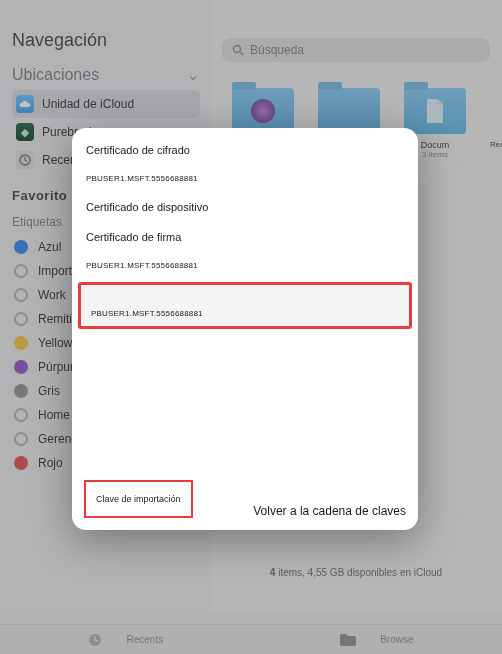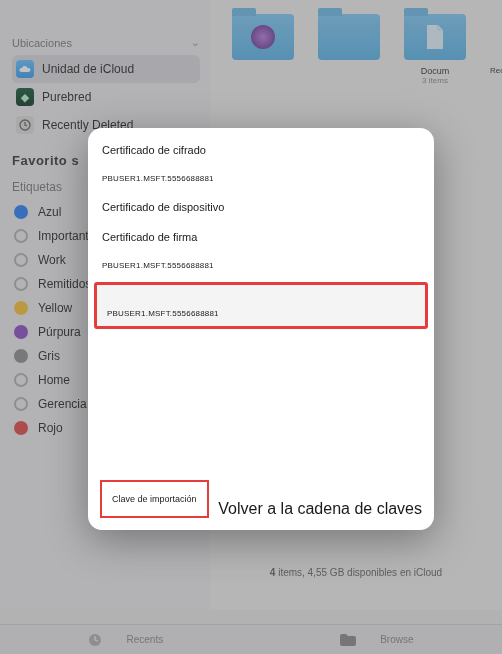--- a/index.html
+++ b/index.html
@@ -35,21 +35,21 @@
     position: absolute;
     left: 0; top: 0;
     width: 210px;
     height: 610px;
     padding: 30px 10px 10px 12px;
     background: #e9e8ed;
   }
   .nav-title { font-size:18px; font-weight:500; margin-bottom:14px; color:#3a3a3a;}
   .section-header {
     display:flex; justify-content:space-between; align-items:center;
-    color:#7a7a7d; font-size:11px; margin:6px 0 6px 0;
+    color:#7a7a7d; font-size:16px; margin:6px 0 6px 0;
   }
   .section-header .chev { color:#9a9a9d; }
   .loc-item {
     display:flex; align-items:center; gap:8px; padding:5px 4px; border-radius:6px;
     font-size:12px; color:#2c2c2c;
   }
   .loc-item.selected { background:#d7d6dc; }
   .icon-box { width:18px; height:18px; border-radius:4px; display:flex; align-items:center; justify-content:center; font-size:11px;}
   .icloud-ic { background:linear-gradient(#67c0ff,#3a9ef0); color:white; border-radius:4px;}
   .pb-ic { background:linear-gradient(#1a5c3f,#0d3b26); color:#c0f0d0;}
@@ -106,21 +106,21 @@
   .tabbar {
     position:absolute; bottom:0; left:0; right:0; height:30px;
     background:#e3e3e6; border-top:1px solid #cfcfd1;
     display:flex; align-items:center; justify-content:space-around;
     font-size:10px; color:#8a8a8d;
   }
   .tabbar .tab { display:flex; align-items:center; gap:24px;}
   
   .modal {
     position:absolute;
-    left:88px; top:128px;
+    left:72px; top:128px;
     width:346px; height:402px;
     background:#ffffff;
     border-radius:14px;
     box-shadow: 0 10px 40px rgba(0,0,0,.35);
     z-index:100;
     display:flex; flex-direction:column;
     overflow:hidden;
   }
   .cert-list { flex:1; padding:8px 0;}
   .cert-item {
@@ -140,39 +140,40 @@
     display:flex; justify-content:space-between; align-items:flex-end;
     padding:8px 12px 12px 12px;
     font-size:10px;
   }
   .import-key {
     border:2px solid #e73c3c;
     padding:12px 10px;
     font-size:9px;
     color:#1a1a1a;
   }
-  .back-key { font-size:16px; color:#1a1a1a;}
+  .back-key { font-size:12px; color:#1a1a1a;}
   svg { display:block; }
 </style>
 </head>
 <body>
 
 <div class="topbar">
   <span class="left">Editar</span>
   <span class="expand-icon">
     <svg width="12" height="12" viewBox="0 0 12 12">
         <path d="M1 5 L1 1 L5 1 M7 11 L11 11 L11 7" stroke="#555" stroke-width="1.4" fill="none"></path>
         <path d="M1 1 L5 5 M11 11 L7 7" stroke="#555" stroke-width="1.4"></path>
       </svg>
   </span>
   <span class="center">Unidad de iCloud</span>
   <span class="right">Cancelar</span>
 </div>
 
 <div class="sidebar">
+  <div class="nav-title">Navegación</div>
 
   <div class="section-header">
     <span>Ubicaciones</span>
     <span class="chev">⌄</span>
   </div>
 
   <div class="loc-item selected">
     <span class="icon-box icloud-ic">
       <svg width="12" height="8" viewBox="0 0 12 8">
           <path d="M3 7 Q0 7 0.5 4.5 Q1 2.5 3 3 Q3.5 0.5 6 1 Q8 1 8.5 3 Q11.5 2.5 11.5 5 Q11.5 7 9 7 Z" fill="white"></path>
@@ -238,20 +239,29 @@
         <span>Gerencia</span>
       </div>
       <div class="tag-item">
         <span class="tag-dot filled" style="background: rgb(225, 75, 75);"></span>
         <span>Rojo</span>
       </div>
     </div>
 </div>
 
 <div class="content">
+  <div class="search-wrap">
+    <span>
+      <svg width="12" height="12" viewBox="0 0 12 12">
+          <circle cx="5" cy="5" r="3.5" stroke="#8a8a8d" stroke-width="1.4" fill="none"></circle>
+          <path d="M8 8 L11 11" stroke="#8a8a8d" stroke-width="1.4"></path>
+        </svg>
+    </span>
+    <span>Búsqueda</span>
+  </div>
 
   <div class="folders">
     <div class="folder">
       <div class="ficon">
         <div class="badge" style="background:radial-gradient(circle,#b87ce0,#5a2d85)"></div>
       </div>
     </div>
     <div class="folder">
       <div class="ficon"></div>
     </div>

